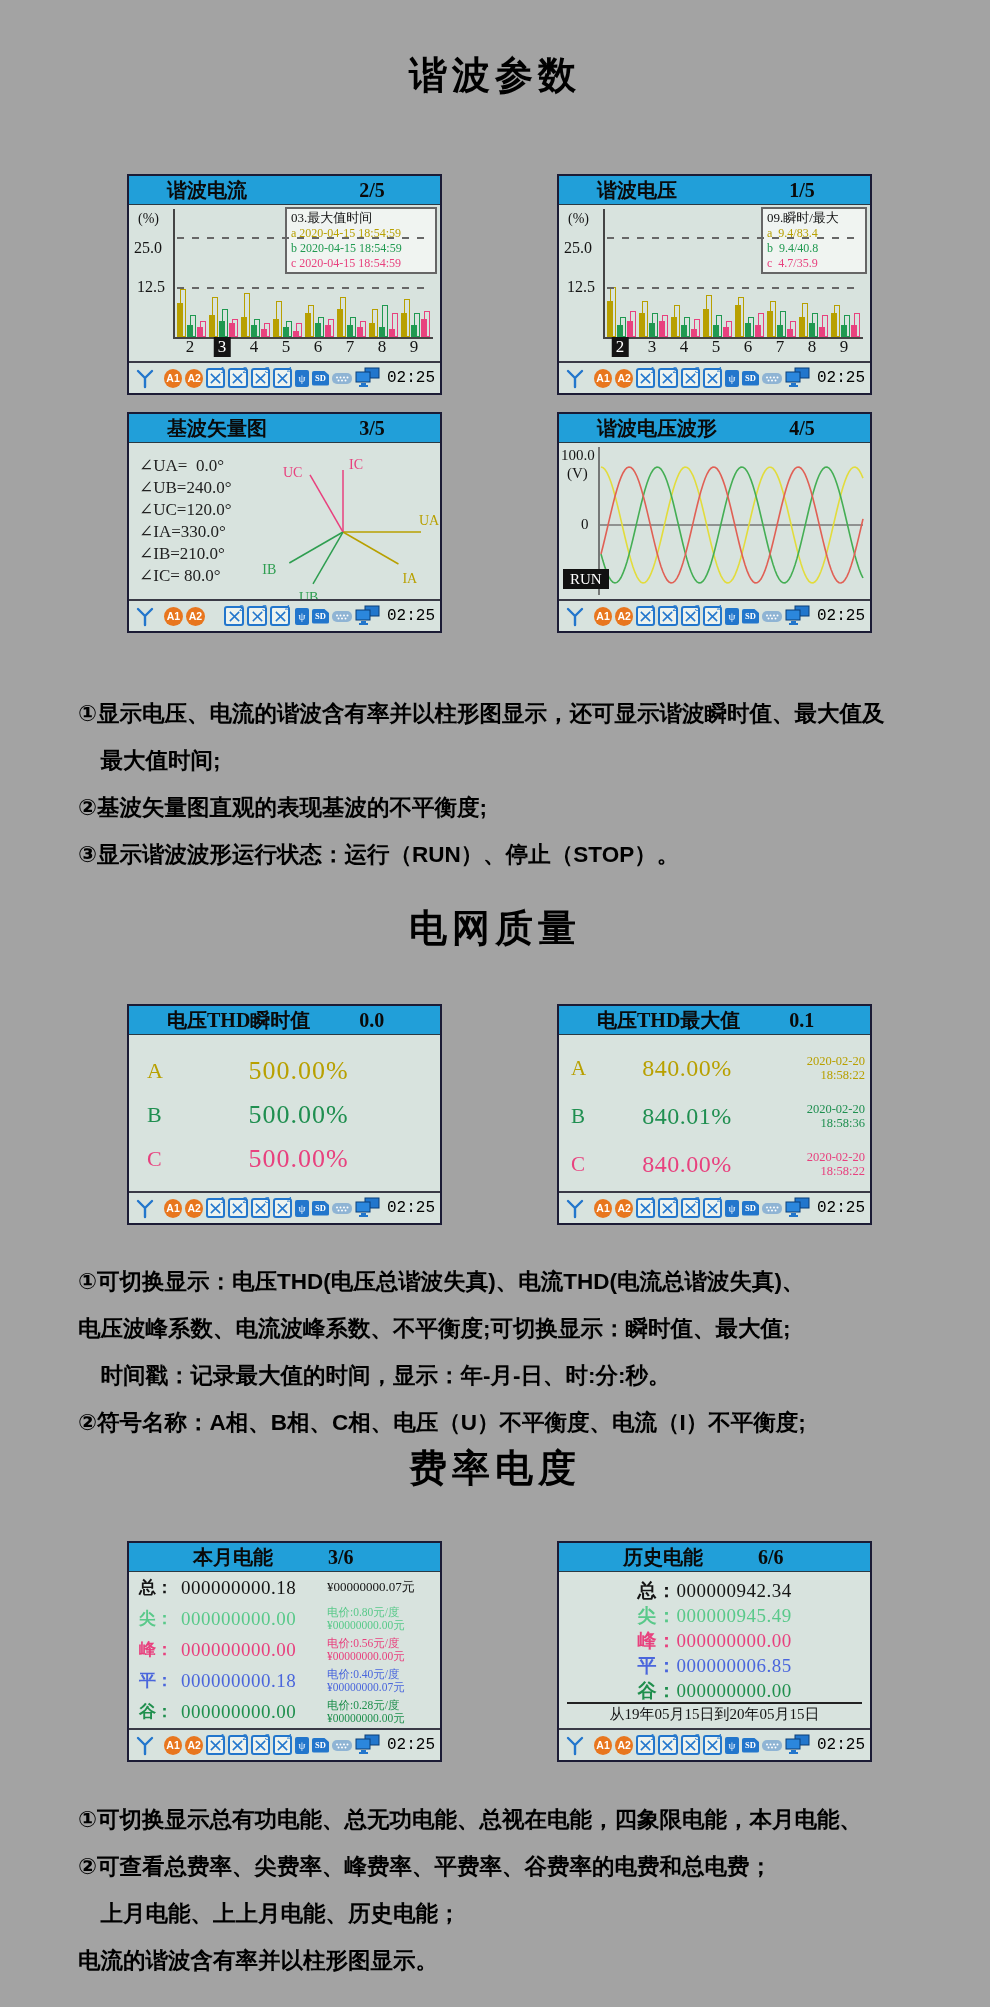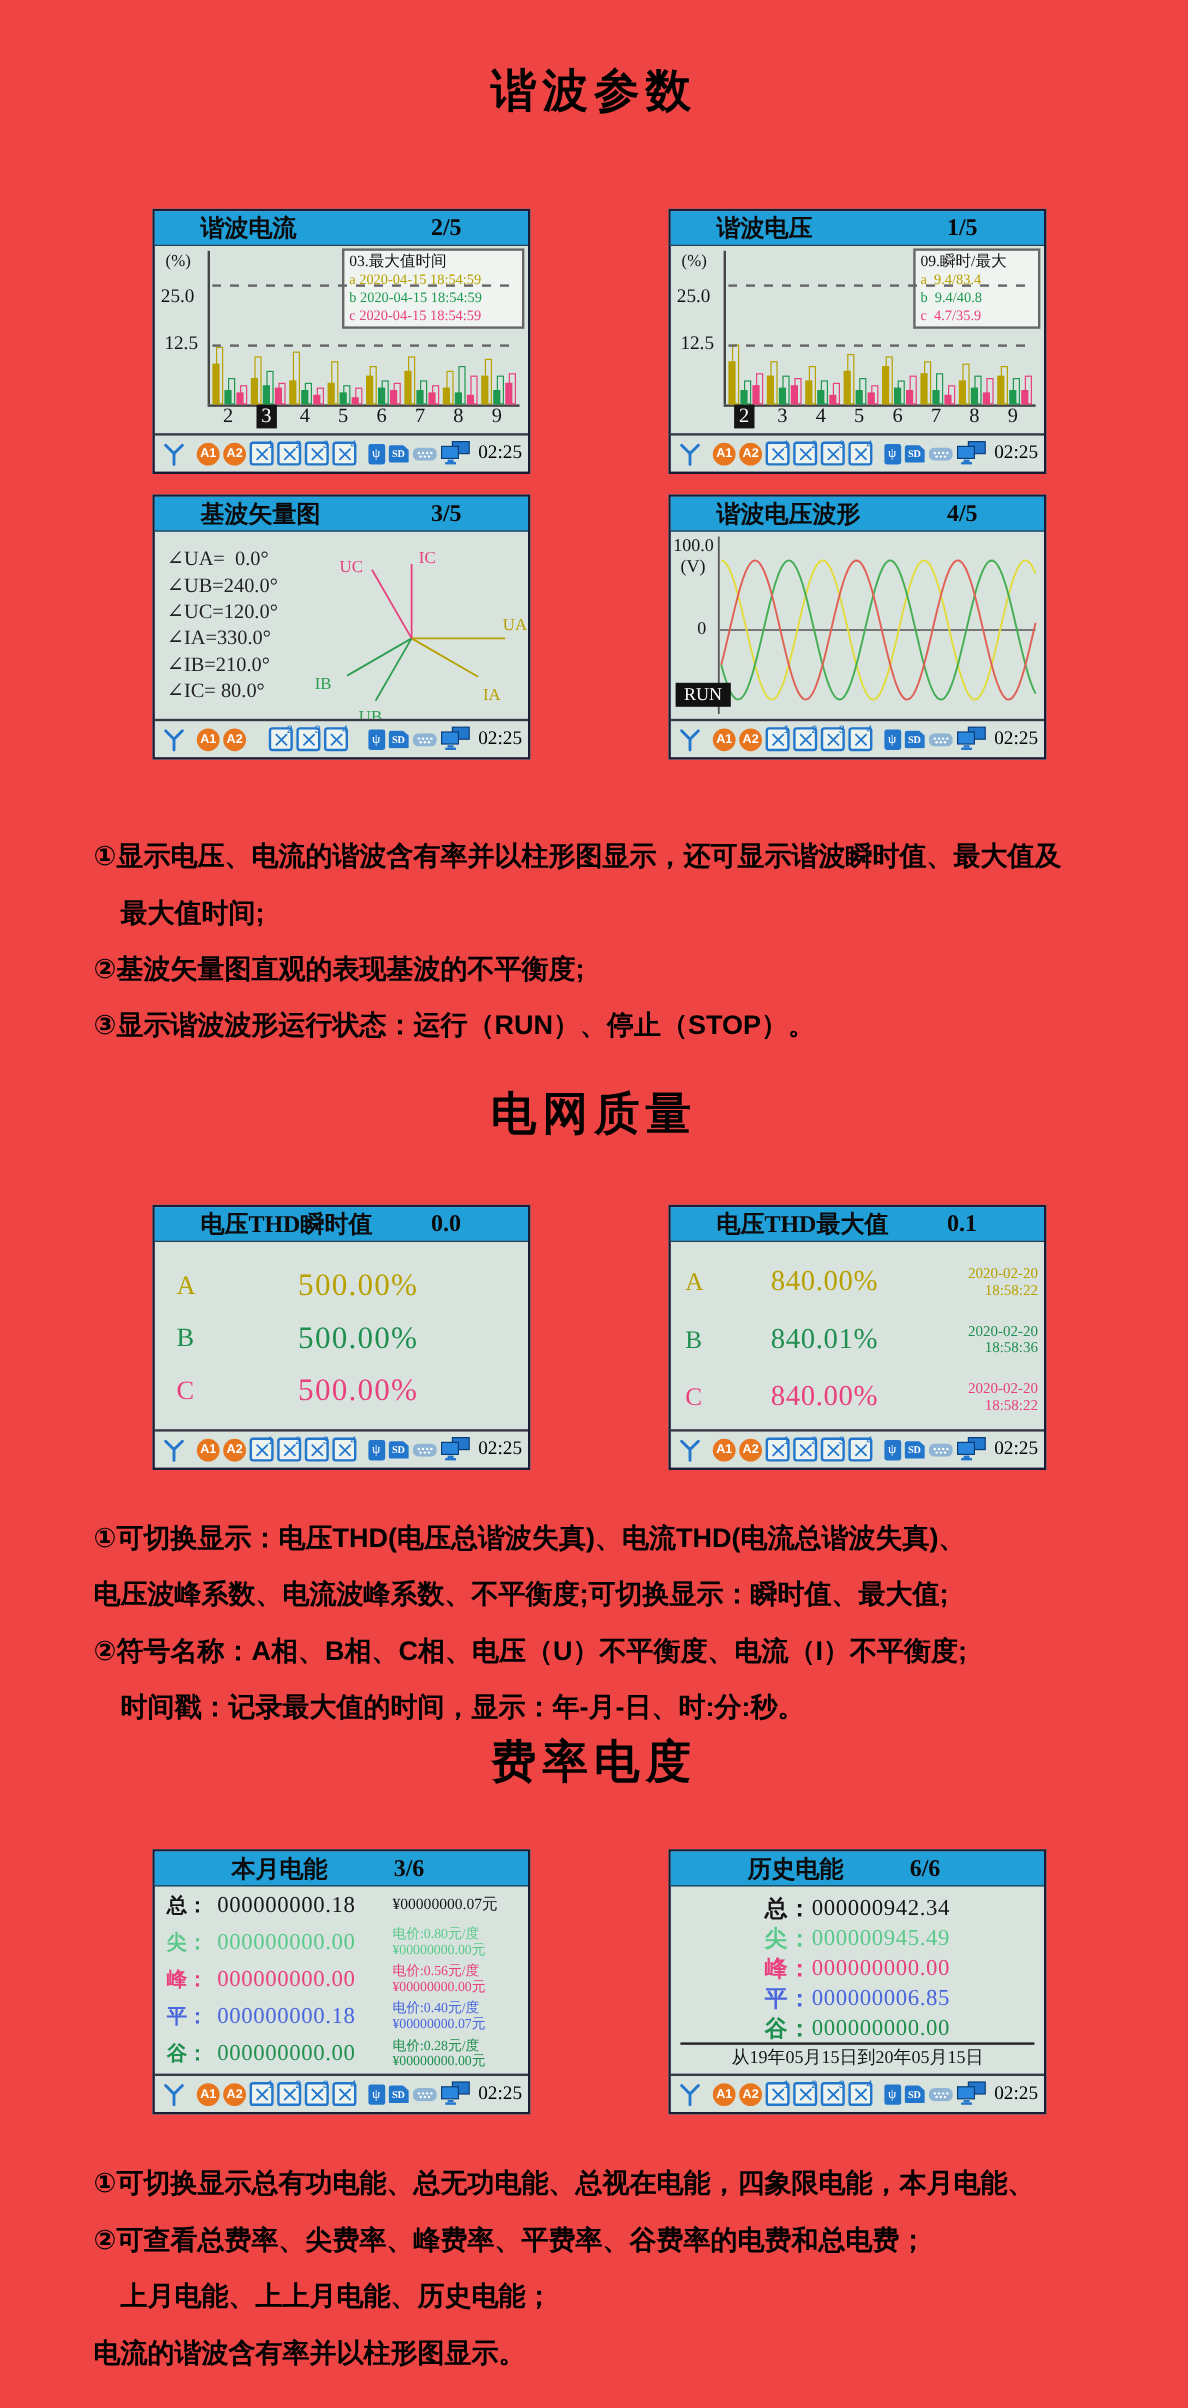--- a/index.html
+++ b/index.html
@@ -1,16 +1,16 @@
 <!DOCTYPE html>
 <html><head>
 <meta charset="utf-8">
 <style>
   html,body{margin:0;padding:0;background:#fff;}
-  .page{position:relative;width:990px;height:2007px;background:#ef4444;overflow:hidden;
+  .page{position:relative;width:990px;height:2007px;background:#a3a3a3;overflow:hidden;
         font-family:"Liberation Sans","DejaVu Sans",sans-serif;}
   .sec-title{position:absolute;width:100%;text-align:center;font-size:38px;font-weight:bold;
              color:#000;letter-spacing:5px;}
   .para{position:absolute;left:78px;width:872px;font-size:22.5px;font-weight:bold;color:#000;}
   .para div{height:47px;line-height:47px;white-space:pre;}
 
   
   .screen{position:absolute;width:315px;height:221px;background:#D8E3DE;border:2px solid #1B1B35;
           box-sizing:border-box;font-family:"Liberation Serif","DejaVu Serif",serif;color:#141414;}
   .scr-head{position:relative;height:28px;background:#219FD9;border-bottom:1px solid #2A3A44;
@@ -32,21 +32,21 @@
        background:#EDF3EF;display:inline-flex;align-items:center;justify-content:center;}
   .env i{position:absolute;top:-5px;right:-2px;font-style:normal;font-size:9px;color:#2276CC;
          font-family:"Liberation Sans",sans-serif;}
   .env.gap{margin-left:16px;}
   .sb-right{margin-left:auto;display:flex;align-items:center;gap:3px;}
   .usb{width:14px;height:17px;background:#2276CC;border-radius:2px;color:#fff;font-size:11px;
        display:inline-flex;align-items:center;justify-content:center;}
   .sd{width:17px;height:15px;background:#2276CC;border-radius:2px;color:#fff;font-size:8.5px;
       font-weight:bold;display:inline-flex;align-items:center;justify-content:center;
       clip-path:polygon(0 0,70% 0,100% 30%,100% 100%,0 100%);}
-  .sbtime{font-size:16px;color:#000;margin-left:3px;}
+  .sbtime{font-size:16px;color:#000;margin-left:3px;font-family:Liberation Mono, monospace;}
 
   
   .ylab{position:absolute;font-size:14px;color:#141414;}
   .ytick{position:absolute;font-size:16px;color:#141414;}
   .axisv{position:absolute;width:2px;background:#444;}
   .axish{position:absolute;height:2px;background:#444;}
   .dash{position:absolute;height:2px;z-index:6;
         background:repeating-linear-gradient(90deg,#666 0,#666 7px,transparent 7px,transparent 15px);}
   .barF{position:absolute;z-index:2;}
   .barO{position:absolute;z-index:3;background:transparent;border:1px solid;box-sizing:border-box;}
@@ -703,22 +703,22 @@
             </svg>
           </span>
           <span class="sbtime">02:25</span>
         </span>
       </div>
   </div>
 
   <div class="para" style="top:1258px">
     <div>①可切换显示：电压THD(电压总谐波失真)、电流THD(电流总谐波失真)、</div>
     <div>电压波峰系数、电流波峰系数、不平衡度;可切换显示：瞬时值、最大值;</div>
+    <div>　时间戳：记录最大值的时间，显示：年-月-日、时:分:秒。</div>
     <div>②符号名称：A相、B相、C相、电压（U）不平衡度、电流（I）不平衡度;</div>
-    <div>　时间戳：记录最大值的时间，显示：年-月-日、时:分:秒。</div>
   </div>
 
   <div class="sec-title" style="top:1443px">费率电度</div>
 
   <div class="screen center-title" style="left:127px;top:1541px">
     <div class="scr-head">
       <span class="t">本月电能</span>
       <span class="p">3/6</span>
     </div>
     <div class="scr-body">

